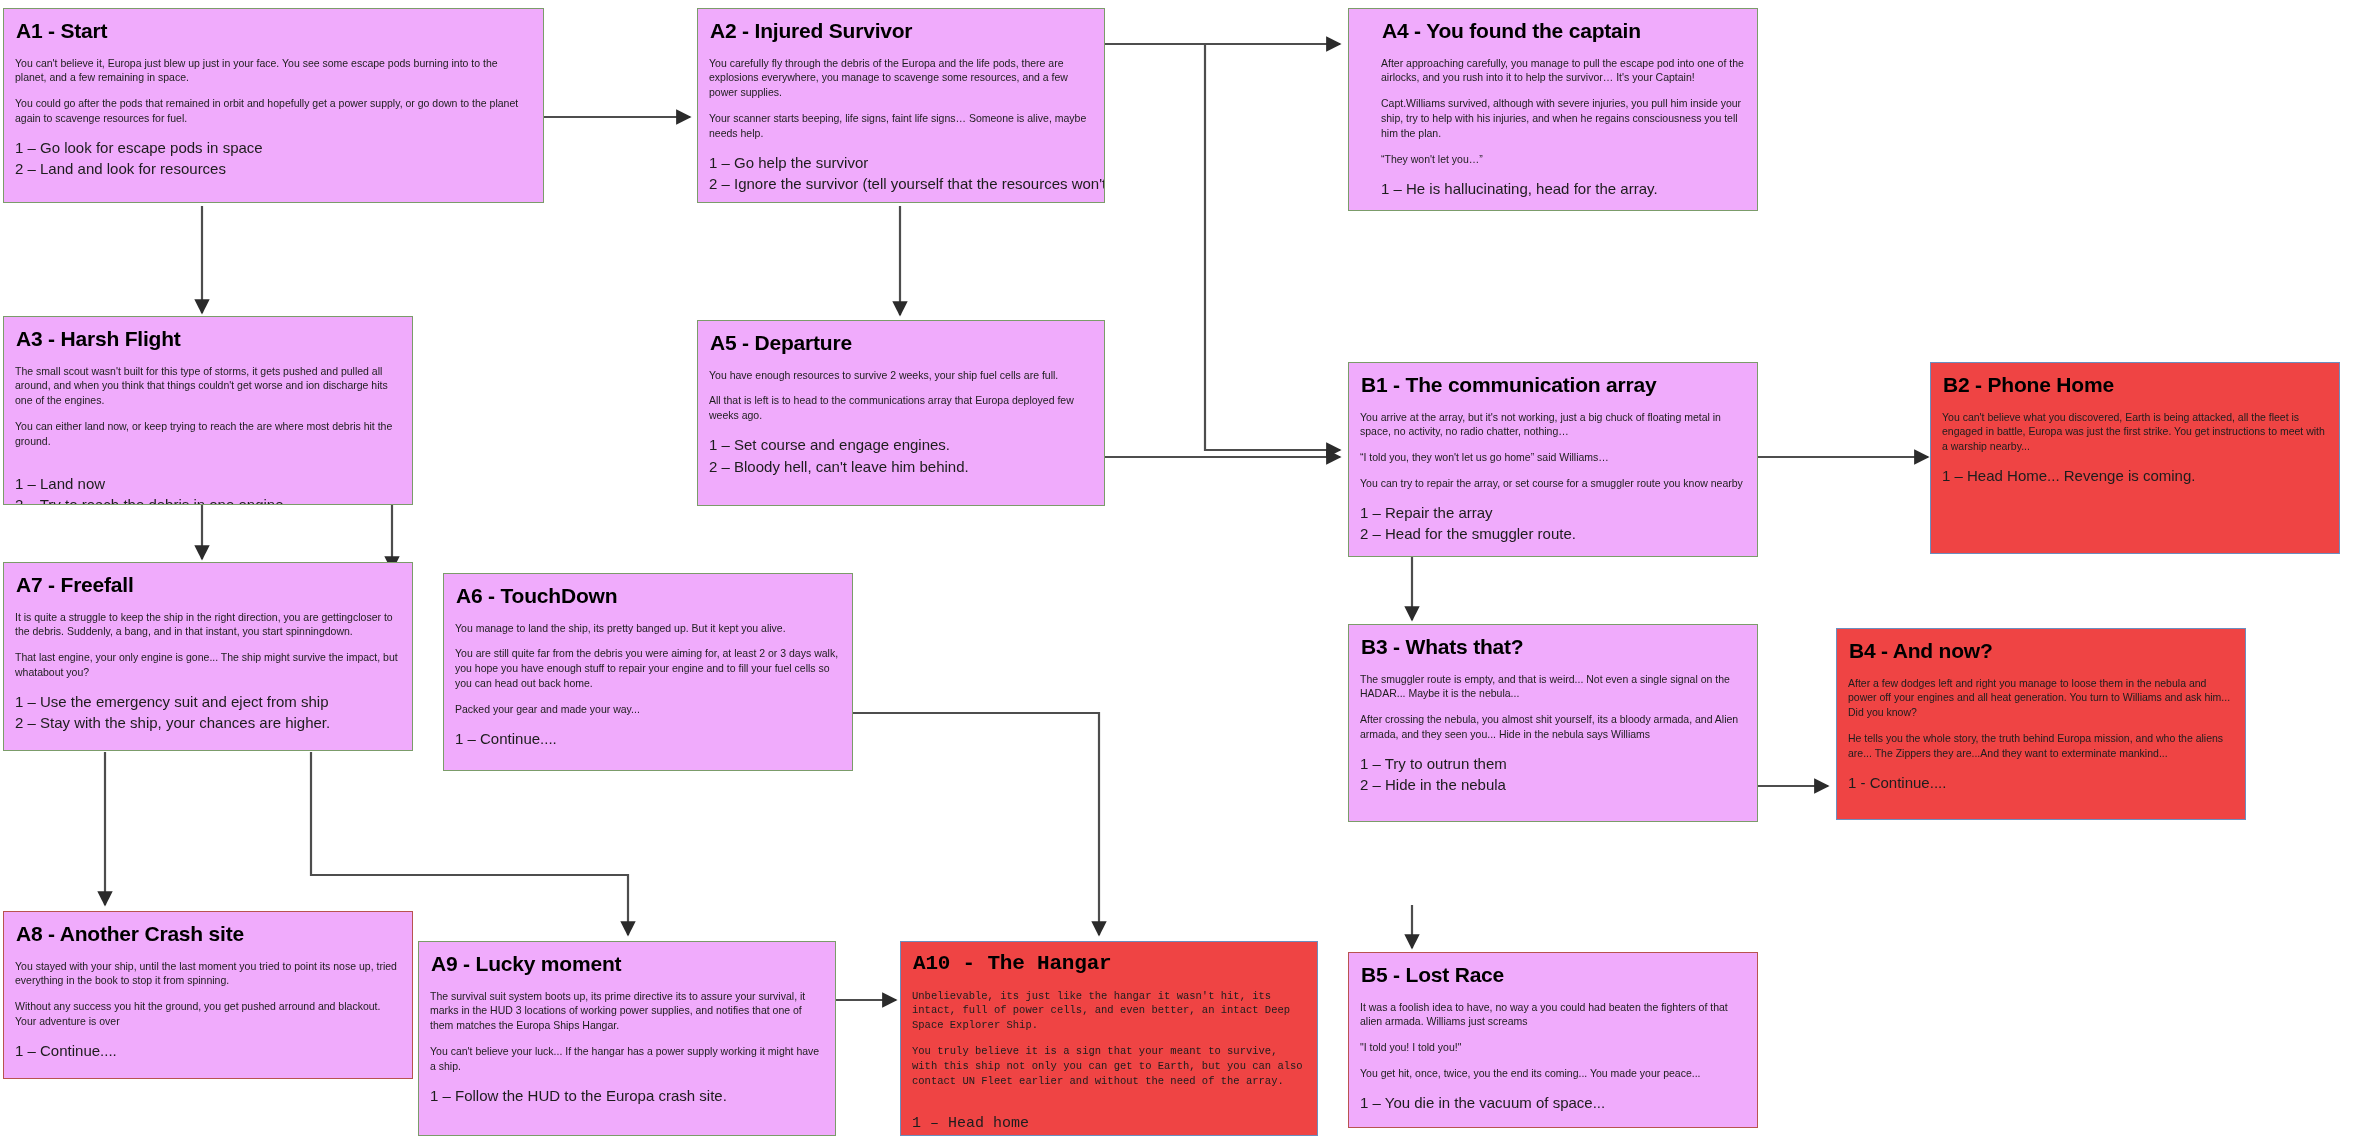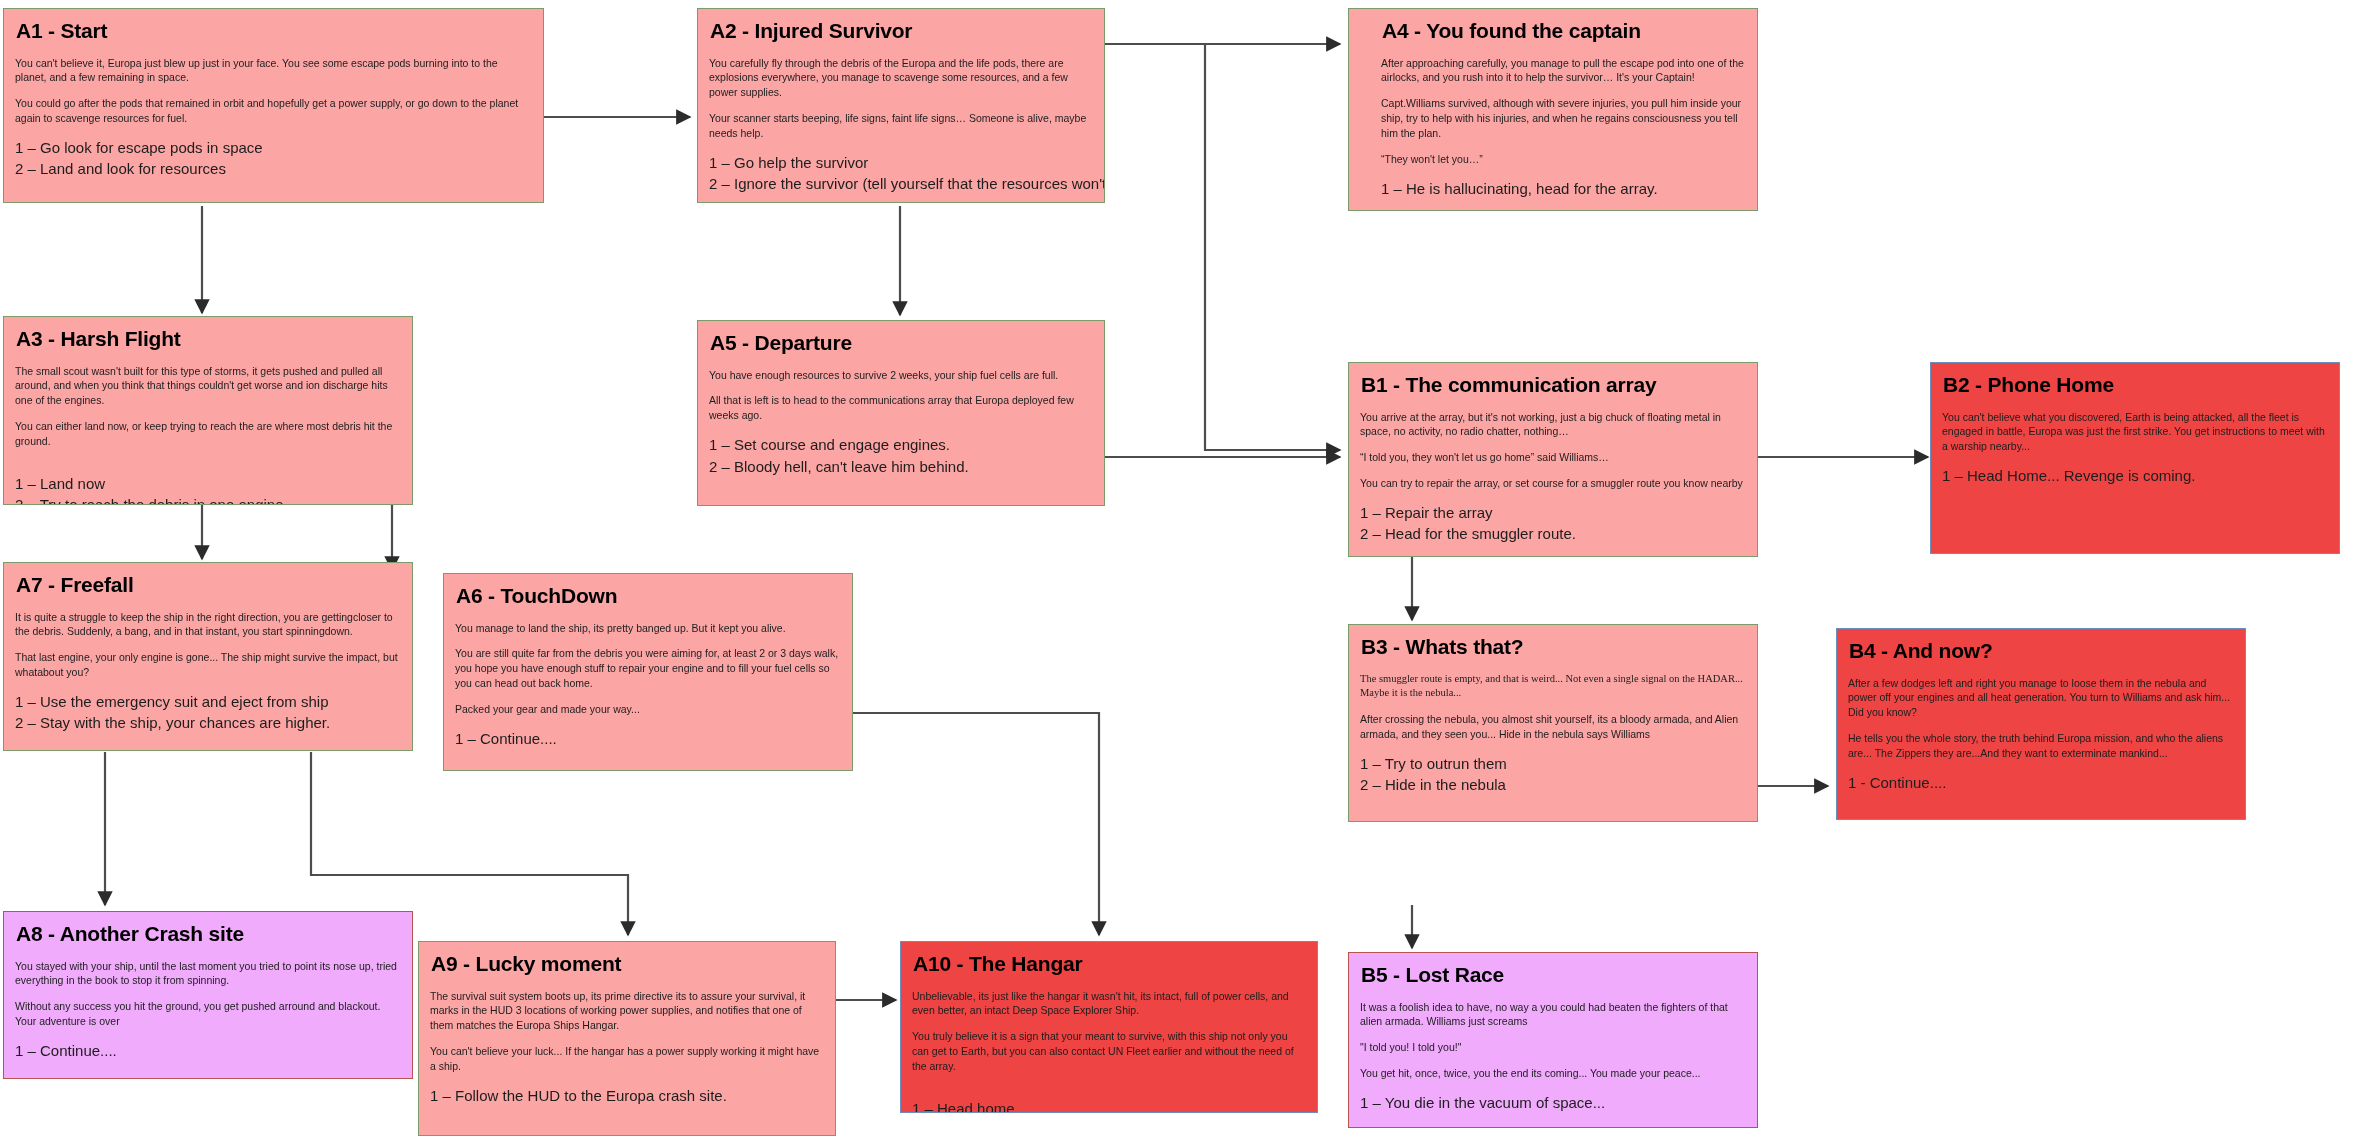--- a/index.html
+++ b/index.html
@@ -20,21 +20,21 @@
     position:absolute;
     left:0; top:0;
     width:2361px; height:1136px;
     pointer-events:none;
   }
   
   .node{
     position:absolute;
     box-sizing:border-box;
     border:1px solid #7b9c6a;
-    background:#fca5a5;
+    background:#f0abfc;
     padding:9px 11px 10px 11px;
     overflow:hidden;
   }
   .node.blue{ background:#ef4444; border-color:#6c8ebf; }
   .node.red { background:#f0abfc; border-color:#b85450; }
 
   .node-title{
     font-size:21px;
     font-weight:bold;
     line-height:1.12;
@@ -212,21 +212,21 @@
       <p>Packed your gear and made your way...</p>
       <div class="choices">
         <div>1 – Continue....</div>
       </div>
     </div>
   </div>
 
   <div class="node" style="left:1348px;top:624px;width:410px;height:198px;">
     <div class="node-title">B3 - Whats that?</div>
     <div class="node-body">
-      <p style="margin-top:1px;font-family:Liberation Serif, serif;">The smuggler route is empty, and that is weird... Not even a single signal on the HADAR... Maybe it is the nebula...</p>
+      <p style="margin-top:1px;">The smuggler route is empty, and that is weird... Not even a single signal on the HADAR... Maybe it is the nebula...</p>
       <p>After crossing the nebula, you almost shit yourself, its a bloody armada, and Alien armada, and they seen you... Hide in the nebula says Williams</p>
       <div class="choices">
         <div>1 – Try to outrun them</div>
         <div>2 – Hide in the nebula</div>
       </div>
     </div>
   </div>
 
   <div class="node blue" style="left:1836px;top:628px;width:410px;height:192px;">
     <div class="node-title">B4 - And now?</div>
@@ -266,21 +266,21 @@
     <div class="node-title">A9 - Lucky moment</div>
     <div class="node-body">
       <p>The survival suit system boots up, its prime directive its to assure your survival, it marks in the HUD 3 locations of working power supplies, and notifies that one of them matches the Europa Ships Hangar.</p>
       <p>You can't believe your luck... If the hangar has a power supply working it might have a ship.</p>
       <div class="choices">
         <div>1 – Follow the HUD to the Europa crash site.</div>
       </div>
     </div>
   </div>
 
-  <div class="node blue" style="left:900px;top:941px;width:418px;height:172px;">
+  <div class="node blue" style="left:900px;top:941px;width:418px;height:195px;font-family:Liberation Mono, monospace;">
     <div class="node-title">A10 - The Hangar</div>
     <div class="node-body">
       <p>Unbelievable, its just like the hangar it wasn't hit, its intact, full of power cells, and even better, an intact Deep Space Explorer Ship.</p>
       <p style="margin-bottom:24px;">You truly believe it is a sign that your meant to survive, with this ship not only you can get to Earth, but you can also contact UN Fleet earlier and without the need of the array.</p>
       <div class="choices">
         <div>1 – Head home</div>
       </div>
     </div>
   </div>
 

